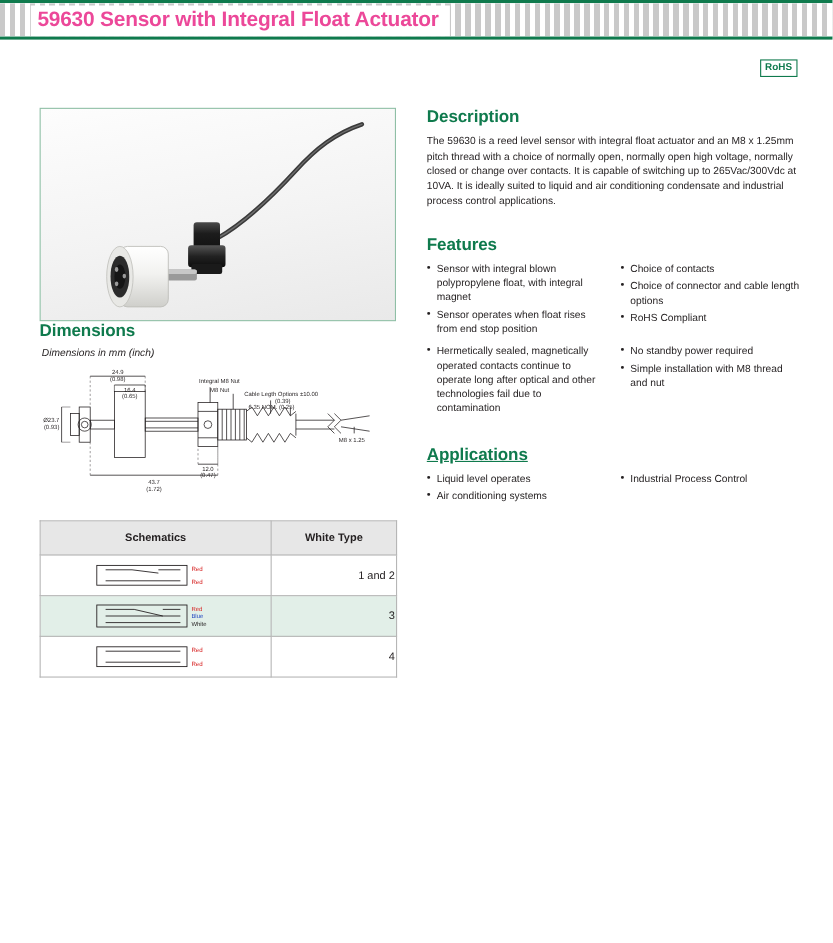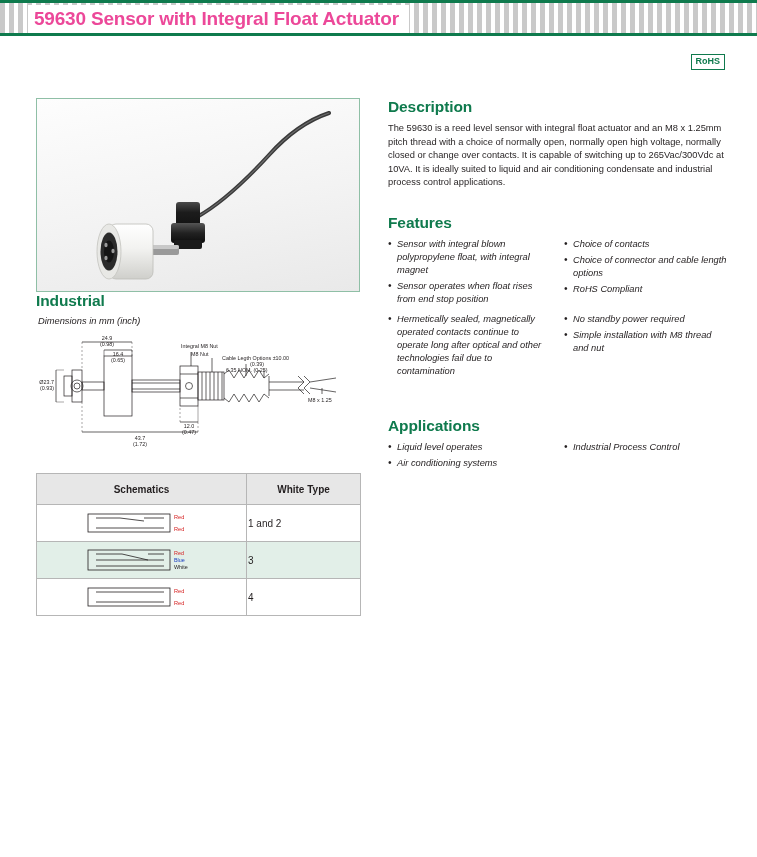--- a/index.html
+++ b/index.html
@@ -122,21 +122,20 @@
     list-style: none;
     margin: 0;
     padding: 0;
   }
   ul.blist li {
     font-size: 9.3px;
     line-height: 13px;
     padding-left: 9px;
     position: relative;
     margin-bottom: 3px;
-    font-style: italic;
   }
   ul.blist li::before {
     content: "\2022";
     position: absolute;
     left: 0;
     top: -1px;
     font-size: 10px;
     color: #231f20;
   }
 
@@ -172,21 +171,21 @@
     color: #231f20;
     text-align: center;
   }
   .sch-table td {
     border-left: 1px solid #b6b6b6;
     border-right: 1px solid #b6b6b6;
     border-bottom: 1px solid #b6b6b6;
     height: 34px;
     vertical-align: middle;
     font-size: 10px;
-    text-align: left;
+    text-align: right;
   }
   .sch-table tr.alt td {
     background: #e2efe8;
   }
   .sch-table td.sch-cell {
     padding: 0;
   }
   .sch-table td.sch-cell svg { display: block; margin: 0 auto; }
   .sch-table col.c1 { width: 210px; }
   .sch-table col.c2 { width: 114px; }
@@ -239,21 +238,21 @@
       <rect x="72" y="125" width="44" height="55" rx="7" fill="url(#floatg)" stroke="#bdbdb8" stroke-width="0.8"></rect>
       <ellipse cx="72" cy="152.5" rx="12" ry="27.5" fill="#e8e8e5" stroke="#c3c3be" stroke-width="0.8"></ellipse>
       <ellipse cx="72" cy="152.5" rx="8.5" ry="19" fill="#2b2b2b"></ellipse>
       <ellipse cx="72" cy="152.5" rx="5" ry="11" fill="#151515"></ellipse>
       <ellipse cx="69" cy="146" rx="1.6" ry="2.2" fill="#9a9a9a"></ellipse>
       <ellipse cx="69" cy="159" rx="1.6" ry="2.2" fill="#9a9a9a"></ellipse>
       <ellipse cx="76" cy="152" rx="1.6" ry="2.2" fill="#9a9a9a"></ellipse>
     </svg>
   </div>
 
-  <h2 class="sect dim-head">Industrial</h2>
+  <h2 class="sect dim-head">Dimensions</h2>
   <p class="dim-sub">Dimensions in mm (inch)</p>
 
   <div class="dim-drawing">
     <svg width="330" height="125" viewBox="0 0 330 125">
       <g stroke="#231f20" fill="none" stroke-width="0.7">
 
         <rect x="28" y="44" width="8" height="20"></rect>
         <rect x="36" y="38" width="10" height="32"></rect>
         <circle cx="41" cy="54" r="6"></circle>
         <circle cx="41" cy="54" r="3"></circle>
@@ -441,21 +440,21 @@
       </ul>
     </div>
     <div class="bcol">
       <ul class="blist">
         <li>No standby power required</li>
         <li>Simple installation with M8 thread and nut</li>
       </ul>
     </div>
   </div>
 
-  <h2 class="sect" style="margin-top:36px;">Applications</h2>
+  <h2 class="sect" style="margin-top:24px;text-decoration:underline;">Applications</h2>
   <div class="bullets">
     <div class="bcol">
       <ul class="blist">
         <li>Liquid level operates</li>
         <li>Air conditioning systems</li>
       </ul>
     </div>
     <div class="bcol">
       <ul class="blist">
         <li>Industrial Process Control</li>

